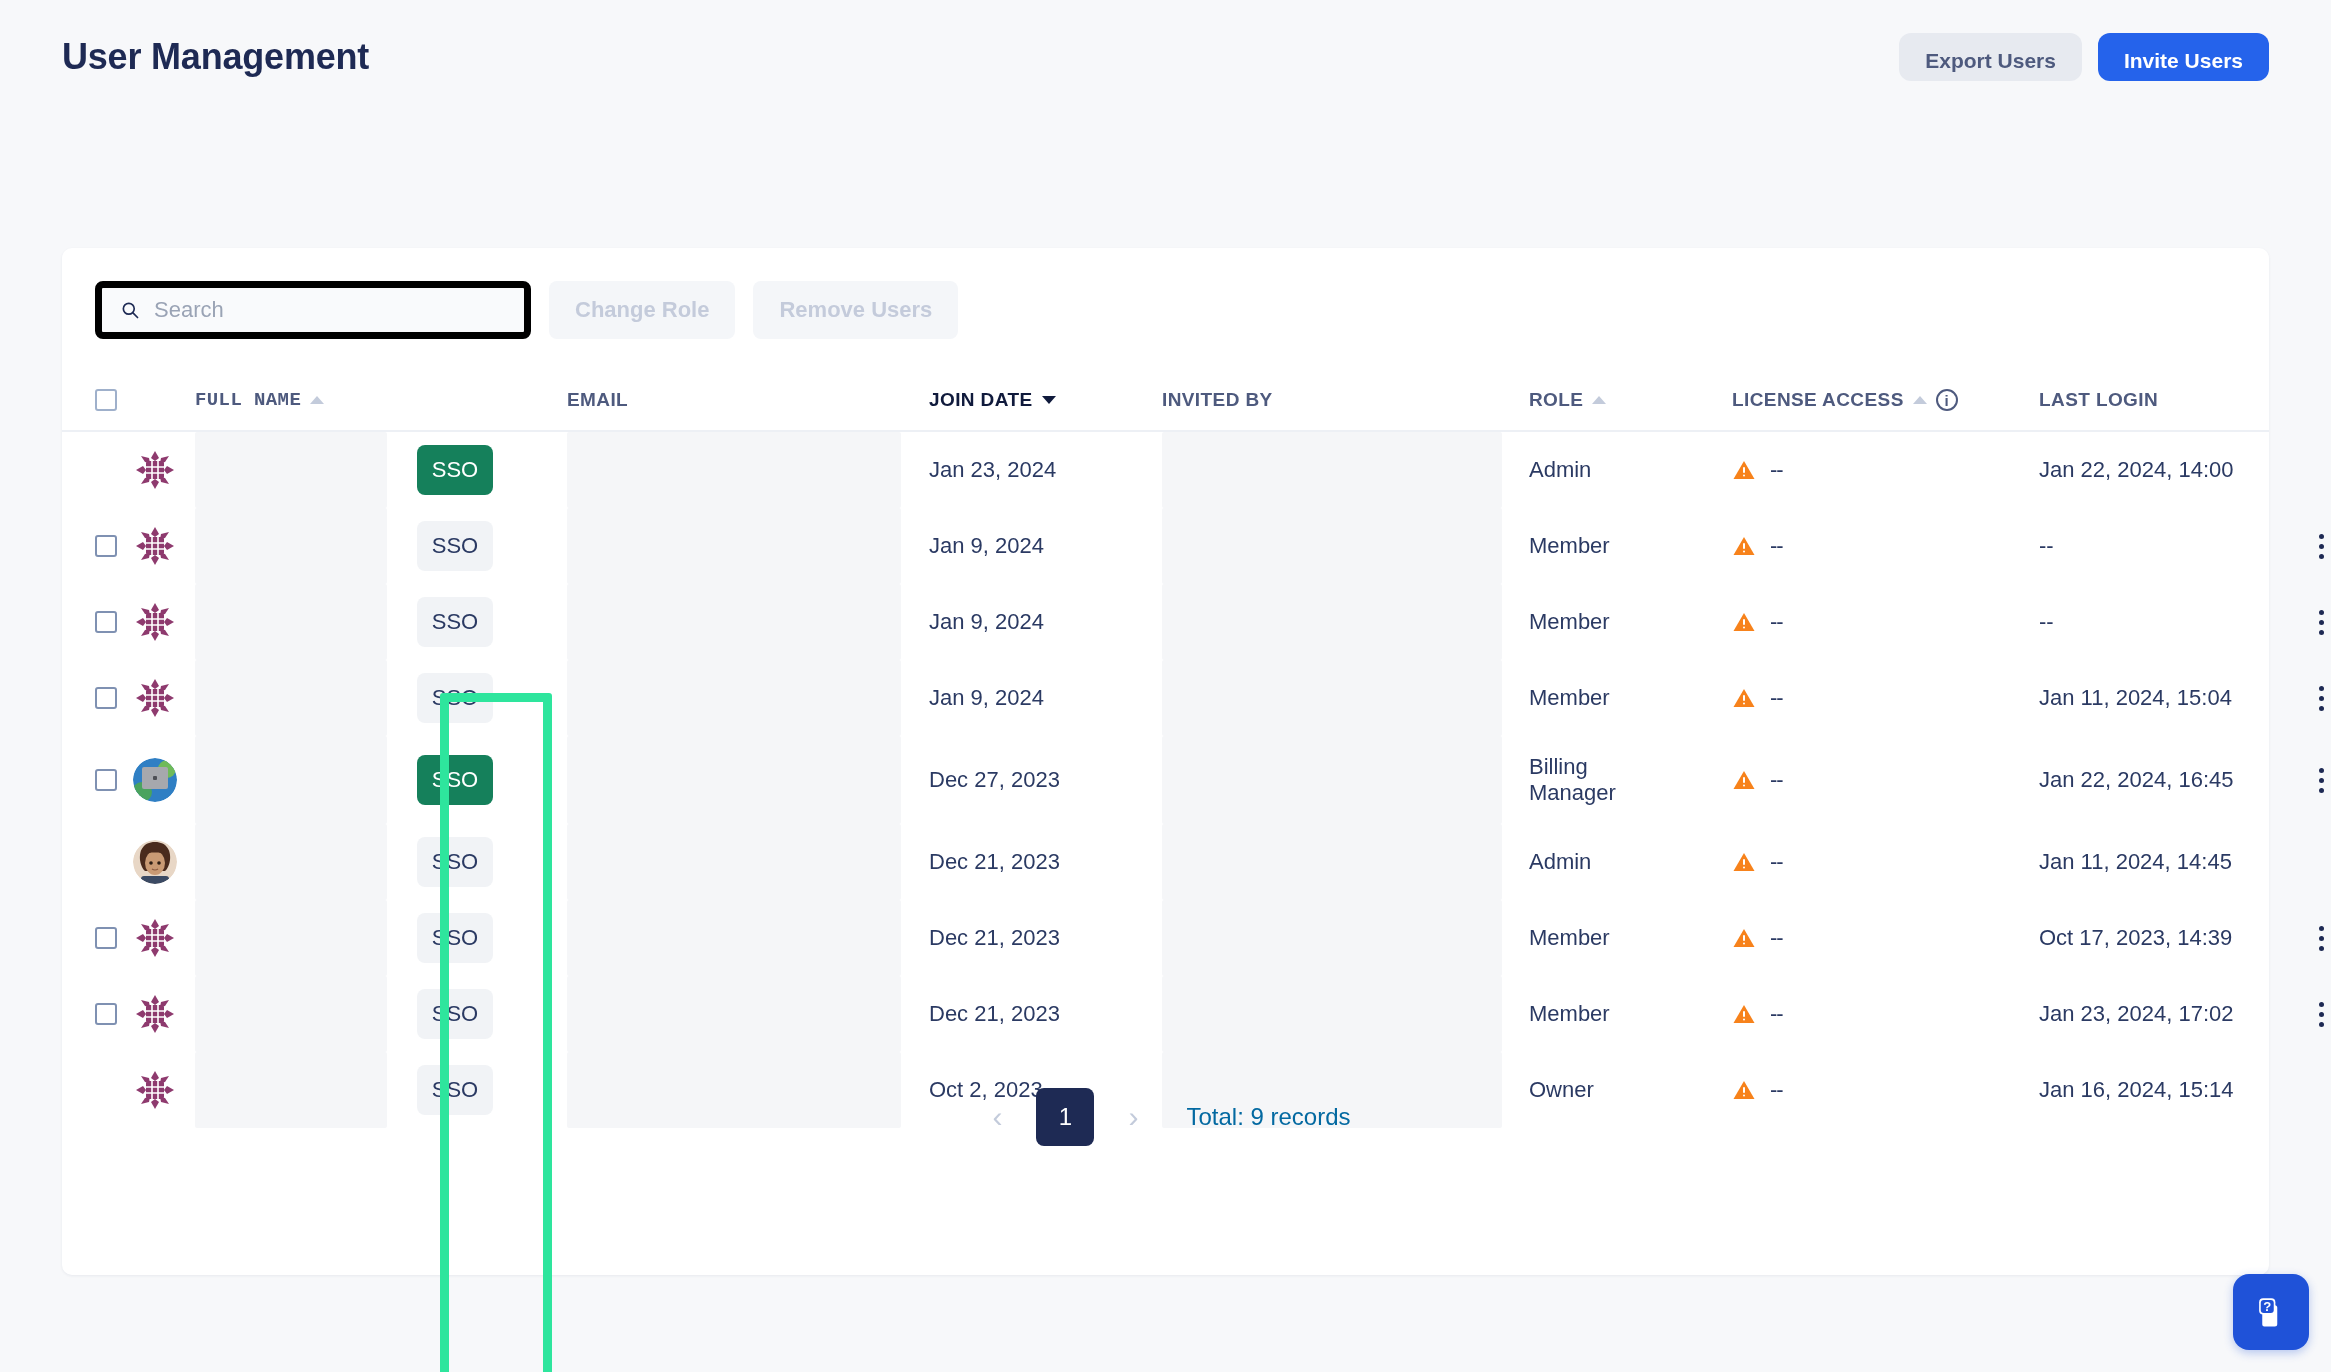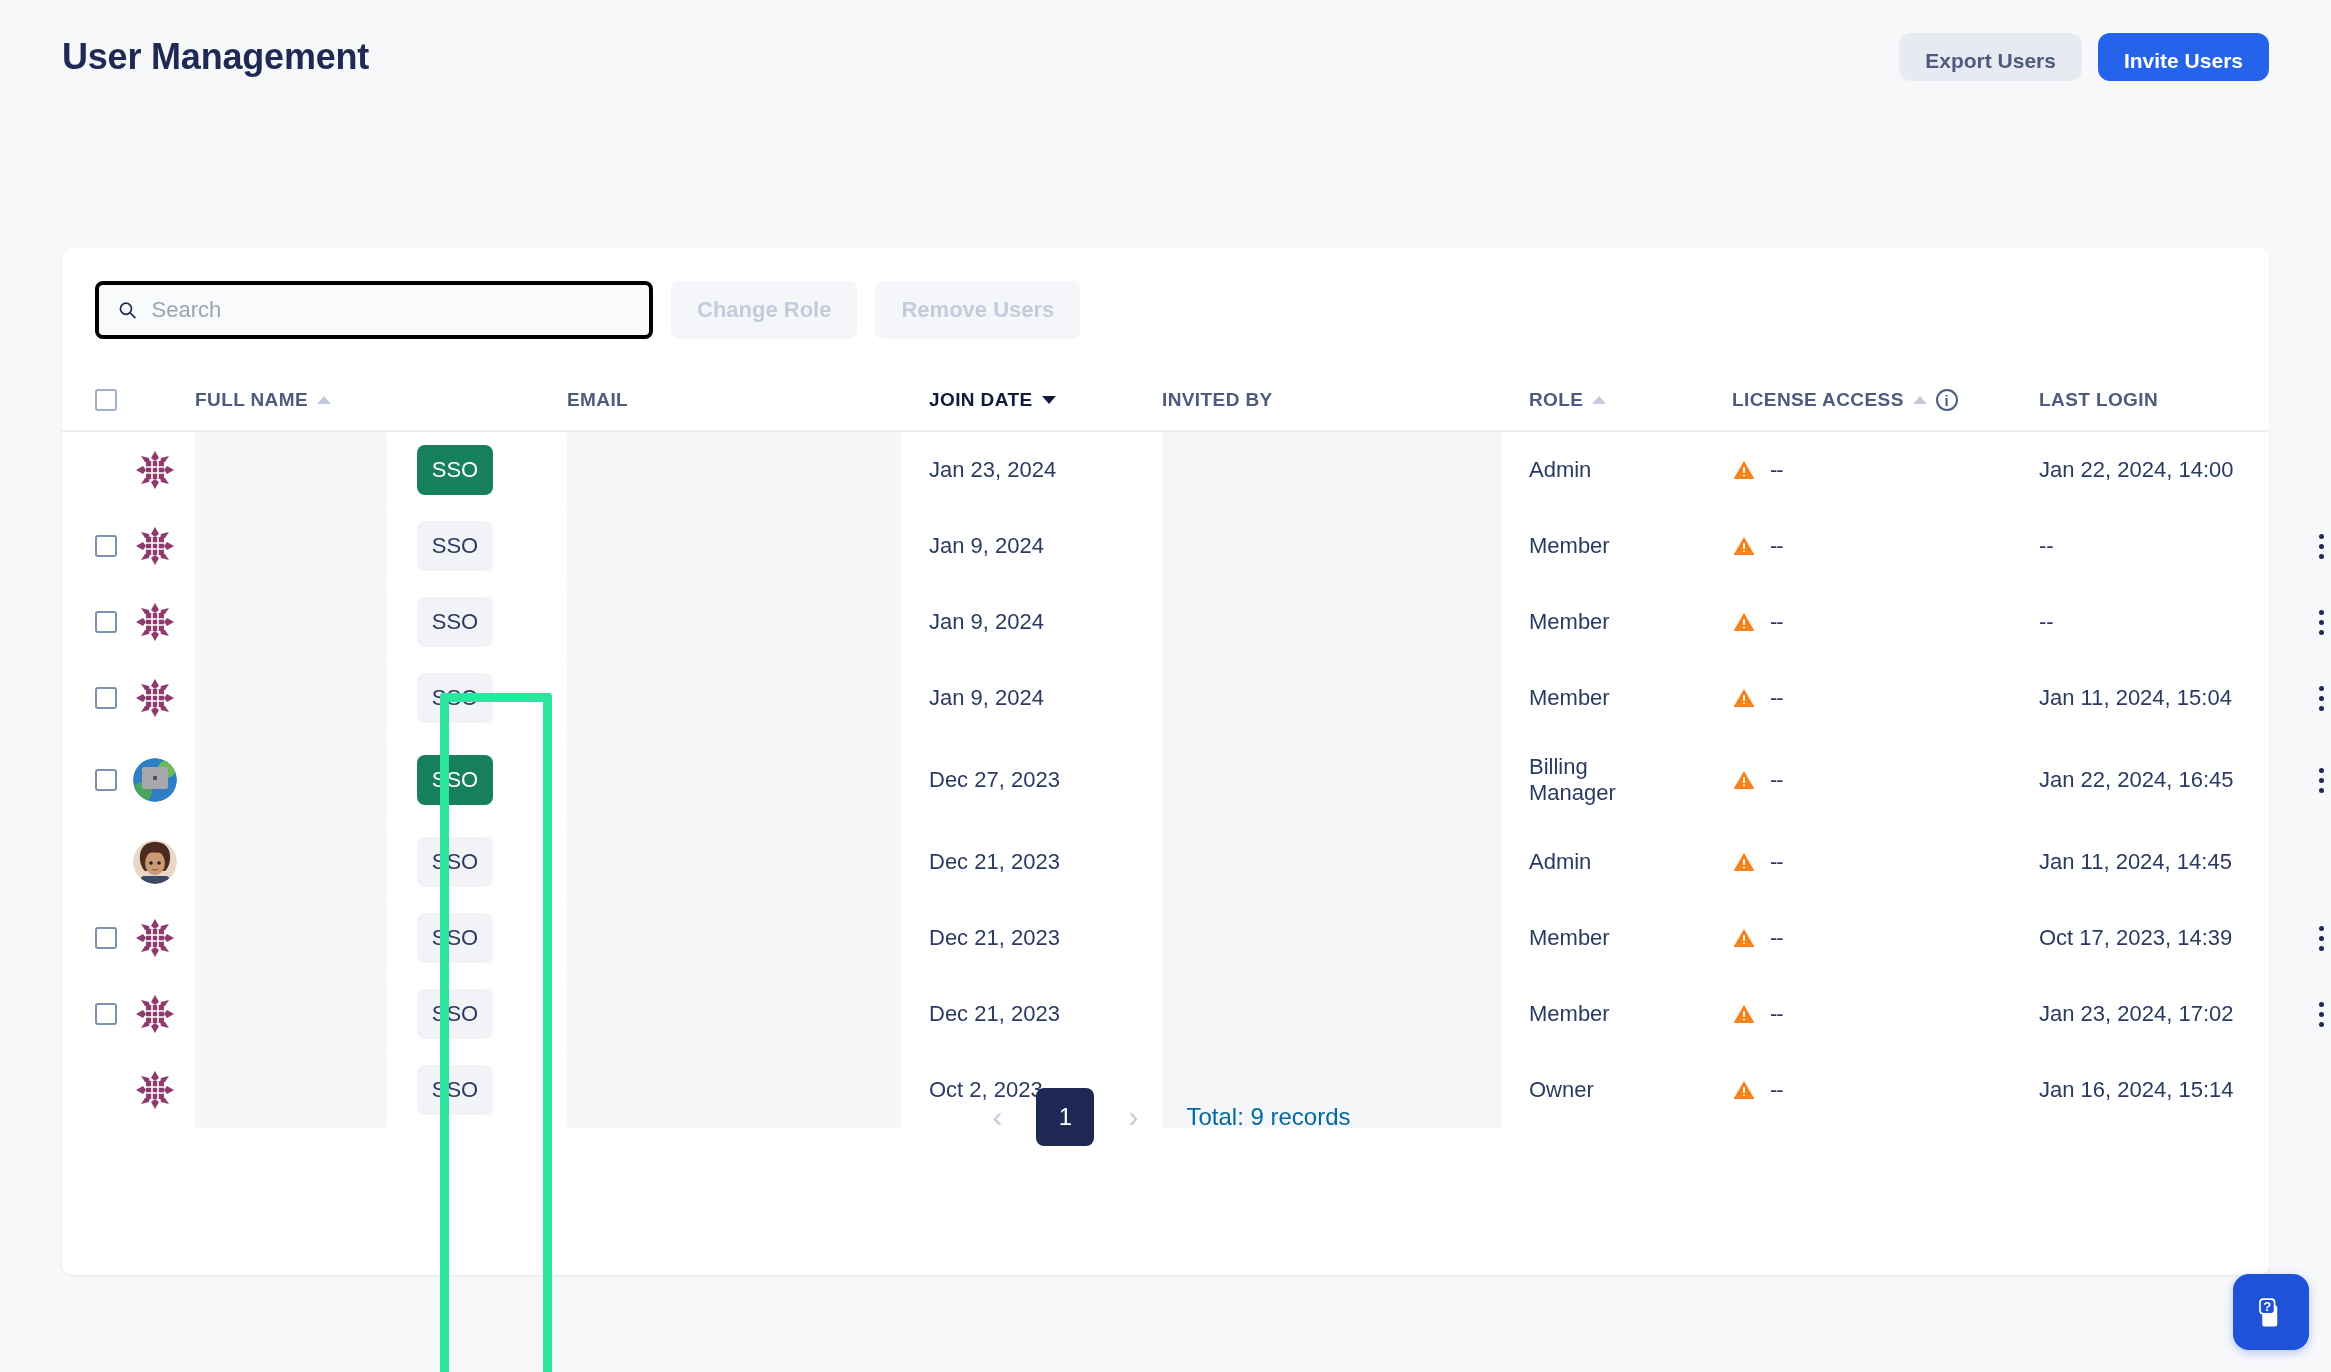--- a/index.html
+++ b/index.html
@@ -53,22 +53,22 @@
     background: #ffffff; border-radius: 10px;
     box-shadow: 0 1px 3px rgba(30,42,84,.07);
   }
 
   
   .toolbar {
     position: absolute; left: 33px; top: 33px;
     display: flex; align-items: center; gap: 18px;
   }
   .search-box {
-    width: 558px; height: 58px; background: #f9fafc;
-    border: 4px solid #000000; border-radius: 8px;
+    width: 436px; height: 58px; background: #f9fafc;
+    border: 7px solid #000000; border-radius: 8px;
     display: flex; align-items: center; padding: 0 18px; gap: 14px;
   }
   .search-input {
     border: none; outline: none; background: transparent;
     font-size: 22px; color: #1e2a54; width: 100%;
     font-family: "Liberation Sans", sans-serif;
   }
   .search-input::placeholder { color: #9aa3b5; }
   .btn-muted {
     background: #f4f6f9; color: #c4cbdb; border: none; border-radius: 8px;
@@ -89,21 +89,21 @@
     font-size: 19px; font-weight: bold; color: #4e5a7e;
     letter-spacing: .4px; display: flex; align-items: center; gap: 9px;
   }
   .th.active-sort { color: #101a3c; }
   .tr { height: 76px; }
   .tr.tall { height: 88px; }
 
   
   .c-check  { width: 38px; flex: 0 0 38px; }
   .c-avatar { width: 62px; flex: 0 0 62px; }
-  .c-name   { width: 222px; flex: 0 0 222px; }
+  .c-name   { width: 222px; flex: 0 0 222px; font-family: Liberation Mono, monospace; }
   .c-sso    { width: 150px; flex: 0 0 150px; }
   .c-email  { width: 362px; flex: 0 0 362px; }
   .c-join   { width: 233px; flex: 0 0 233px; }
   .c-inv    { width: 367px; flex: 0 0 367px; }
   .c-role   { width: 203px; flex: 0 0 203px; }
   .c-lic    { width: 307px; flex: 0 0 307px; }
   .c-login  { width: 258px; flex: 0 0 258px; }
   .c-kebab  { width: 48px; flex: 0 0 48px; display: flex; justify-content: center; }
 
   .cell { font-size: 22px; color: #2b3a63; }

